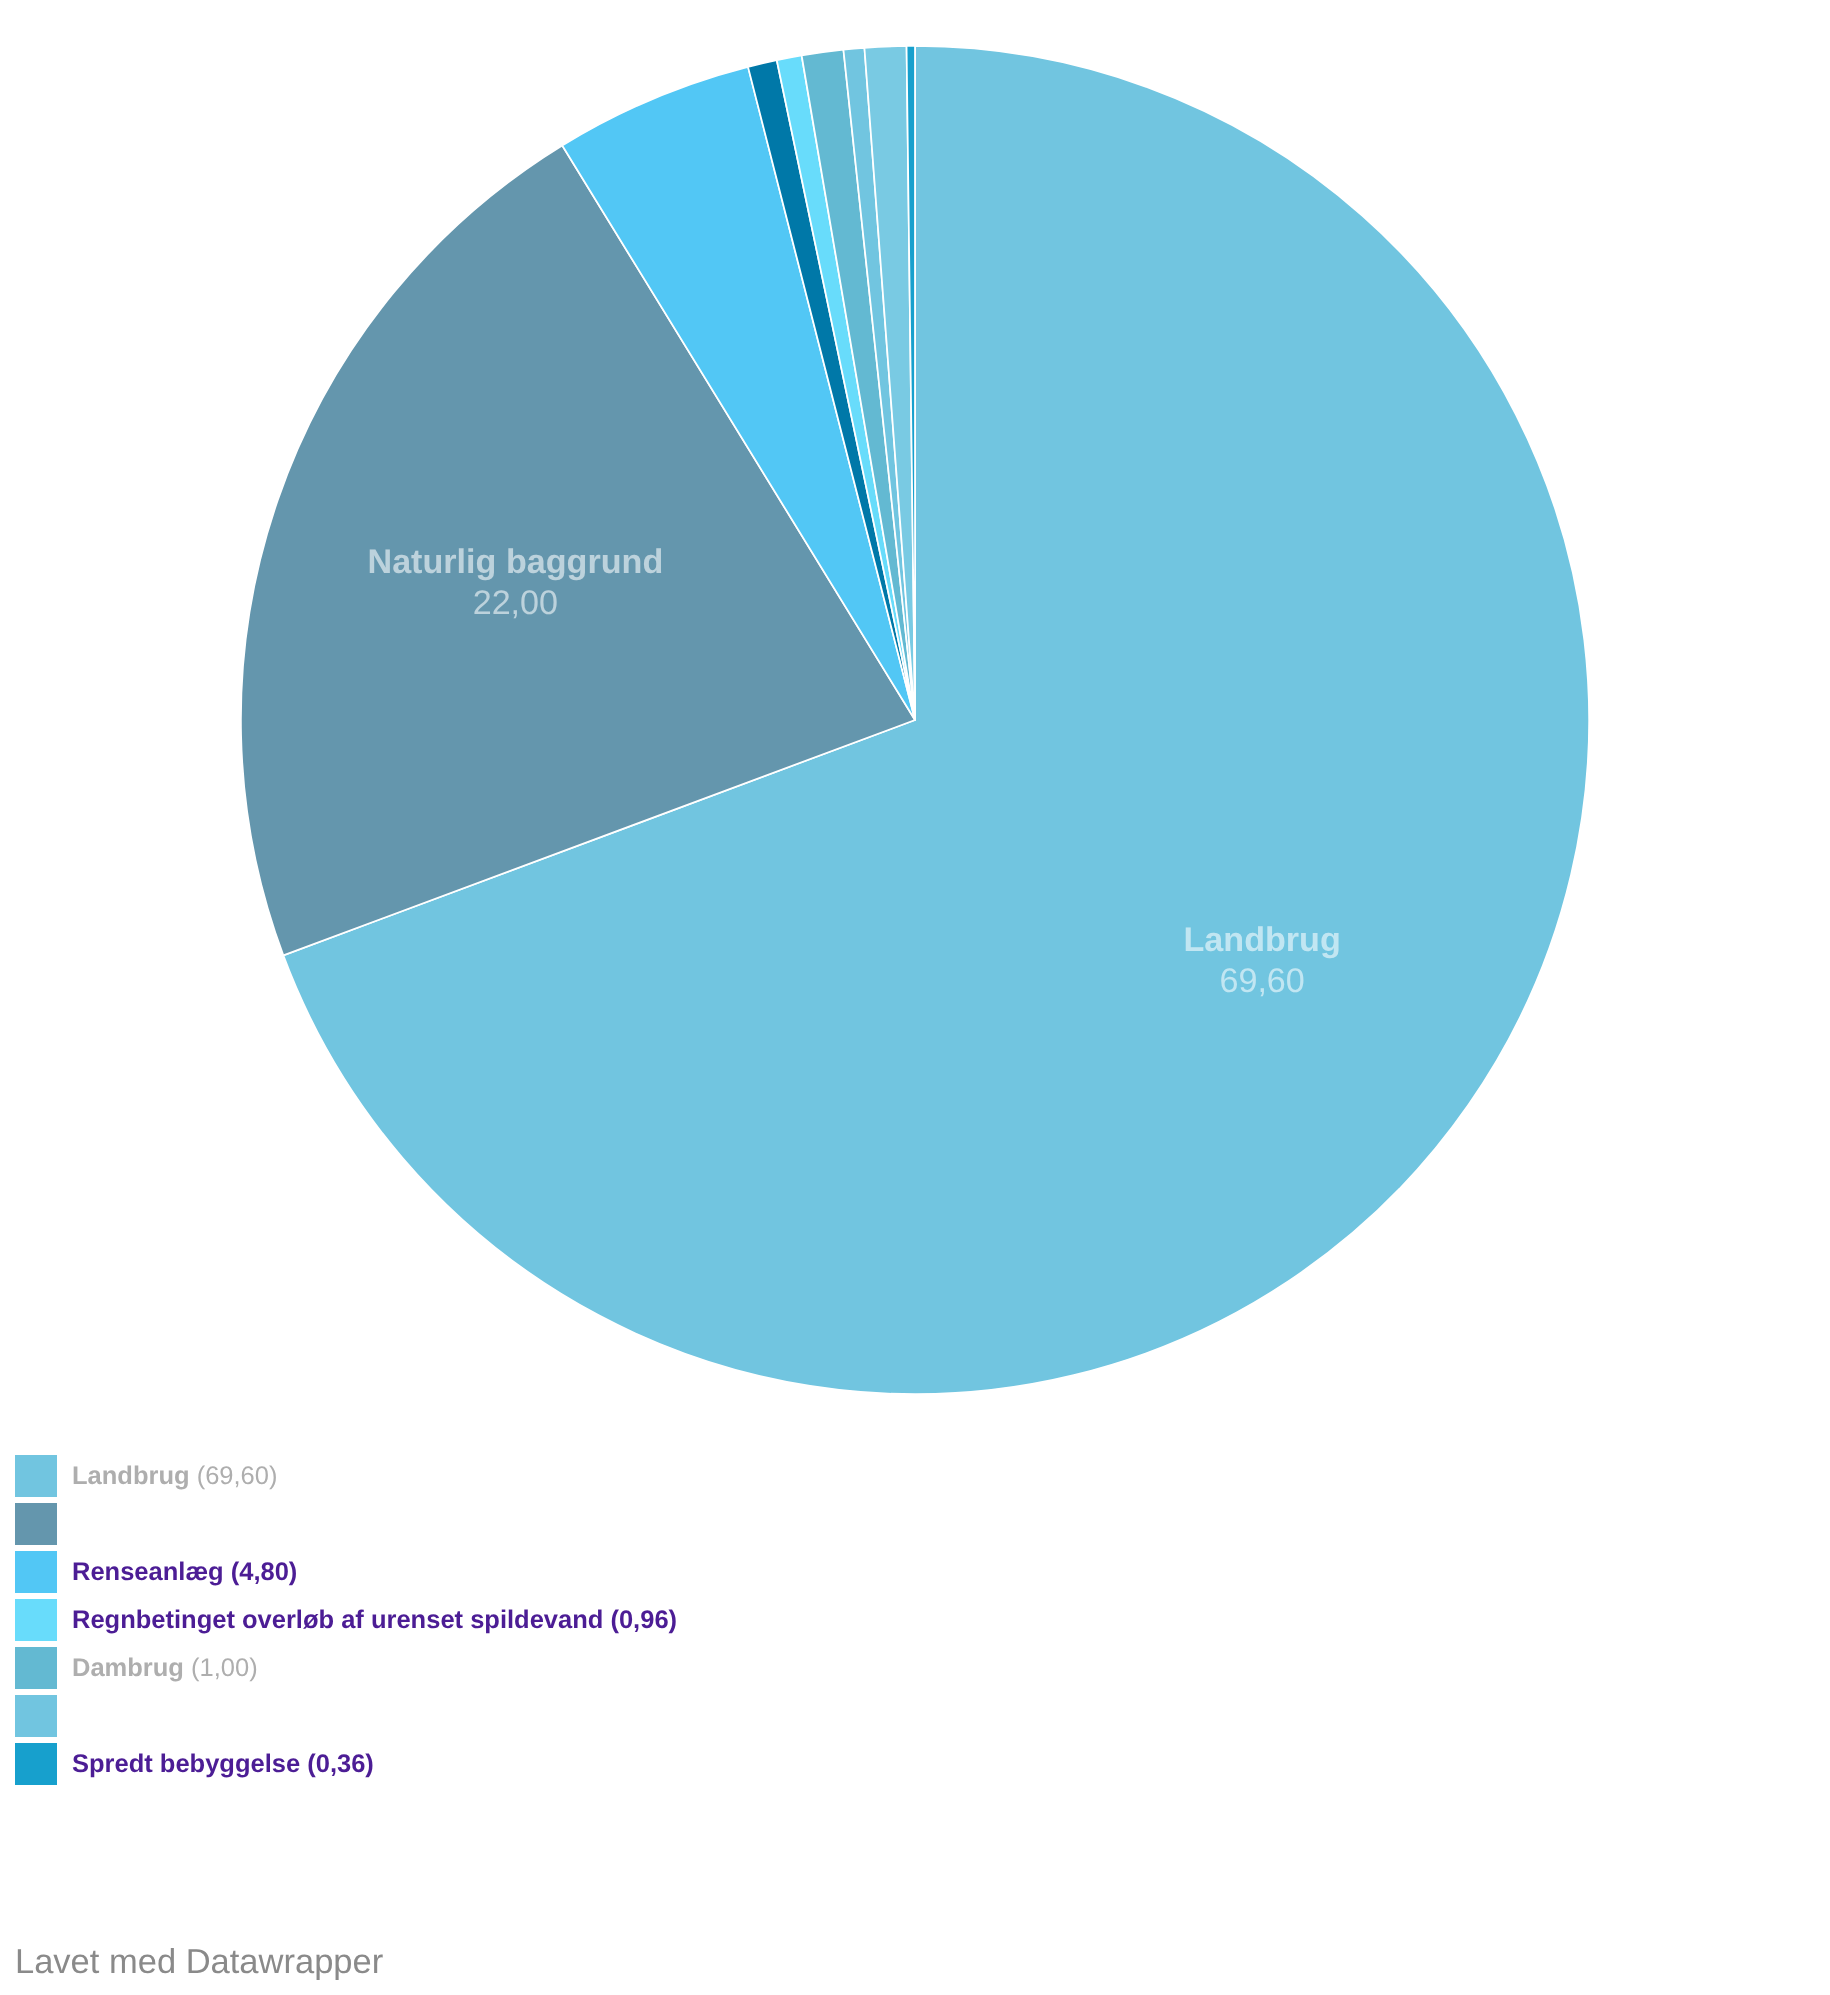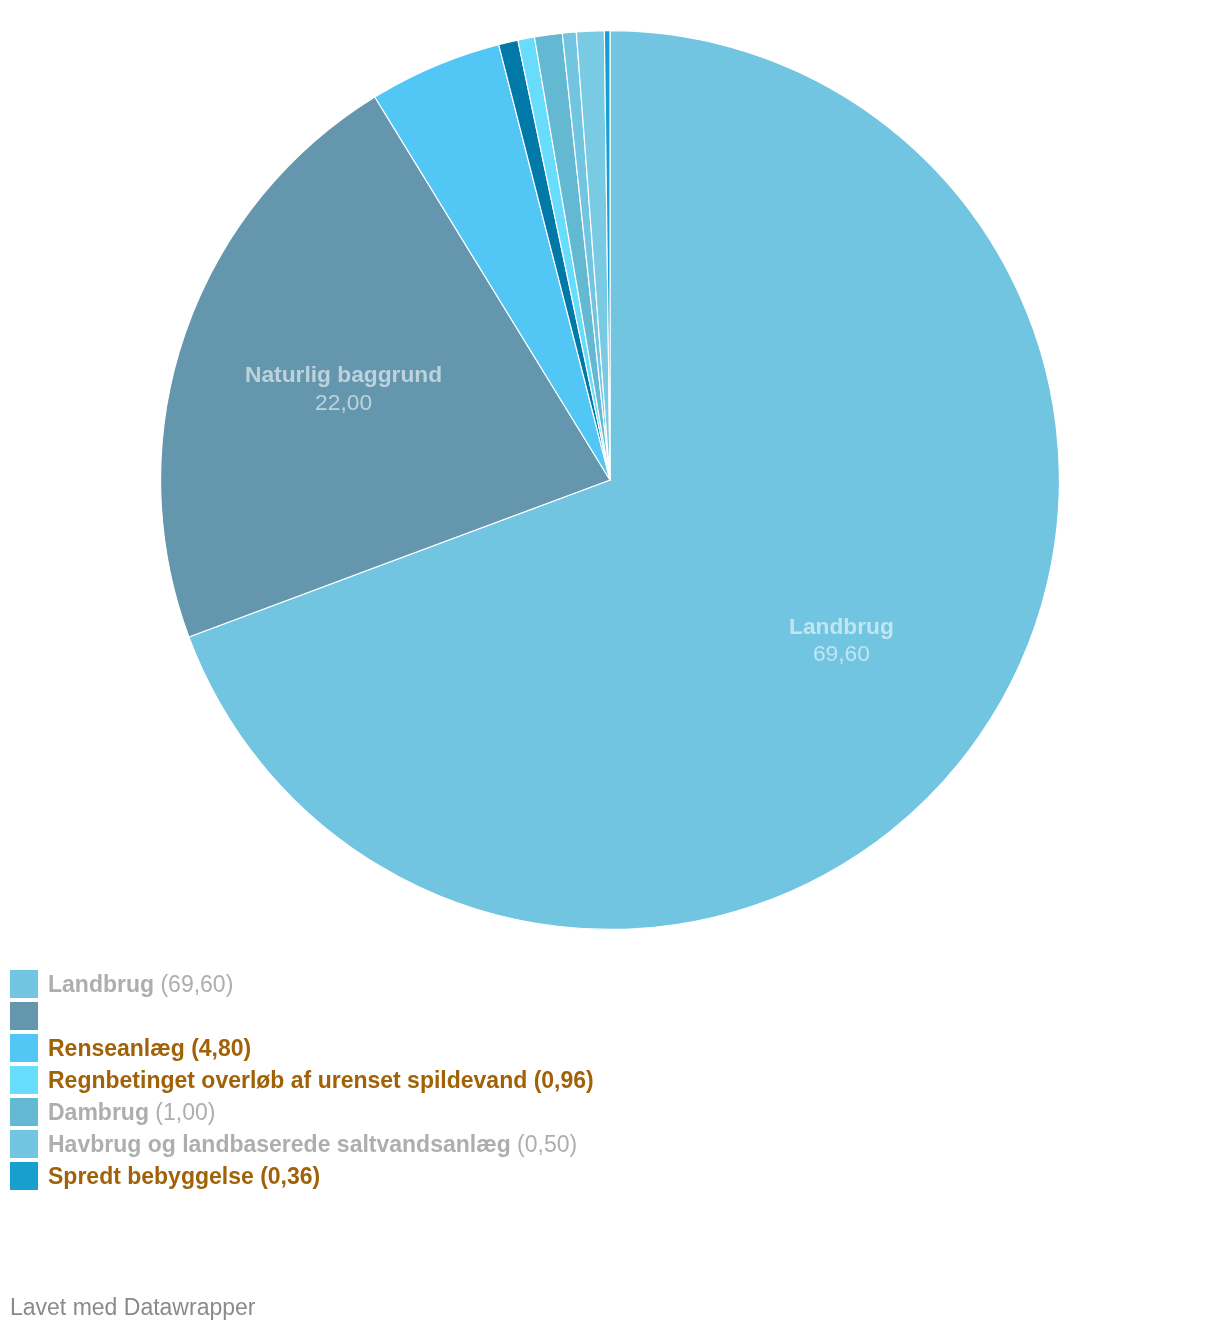--- a/index.html
+++ b/index.html
@@ -16,25 +16,25 @@
   .dlbl{font-family:"Liberation Sans",sans-serif;font-size:22.75px;
         fill:rgba(255,255,255,0.57);}
   .dlbl-name{font-weight:700;}
   .dlbl-val{font-weight:400;}
 
   
   #legend{position:absolute;left:10px;top:970px;width:1200px;}
   .legend-item{position:relative;height:32px;}
   .legend-swatch{position:absolute;left:0;top:0;width:28px;height:28px;}
   .legend-text{position:absolute;left:37.5px;top:0;height:28px;line-height:28px;
-               font-size:23px;white-space:nowrap;color:#aeaeae;
+               font-size:17px;white-space:nowrap;color:#aeaeae;
                will-change:transform;}
   .legend-name{font-weight:700;}
   .legend-value{font-weight:400;}
-  .legend-item.hl .legend-text{color:#a16207;text-align:right;}
+  .legend-item.hl .legend-text{color:#4c1d95;text-align:right;}
   .legend-item.hl .legend-value{font-weight:700;}
 
   
   #footer{position:absolute;left:10.3px;top:1296.2px;font-size:23px;
           line-height:22px;color:#8a8a8a;will-change:transform;}
 </style>
 </head>
 <body>
 
 <div id="chart-root">
@@ -76,21 +76,20 @@
   <div class="legend-item hl">
     <span class="legend-swatch" style="background:#68dcfb"></span>
     <span class="legend-text"><span class="legend-name">Regnbetinget overløb af urenset spildevand</span><span class="legend-value"> (0,96)</span></span>
   </div>
   <div class="legend-item">
     <span class="legend-swatch" style="background:#63b9d2"></span>
     <span class="legend-text"><span class="legend-name">Dambrug</span><span class="legend-value"> (1,00)</span></span>
   </div>
   <div class="legend-item">
     <span class="legend-swatch" style="background:#71c5e0"></span>
-    <span class="legend-text"><span class="legend-name">Havbrug og landbaserede saltvandsanlæg</span><span class="legend-value"> (0,50)</span></span>
   </div>
   <div class="legend-item hl">
     <span class="legend-swatch" style="background:#17a0cd"></span>
     <span class="legend-text"><span class="legend-name">Spredt bebyggelse</span><span class="legend-value"> (0,36)</span></span>
   </div>  
     </div>
 
   <div id="footer">Lavet med Datawrapper</div>
 </div>
 

